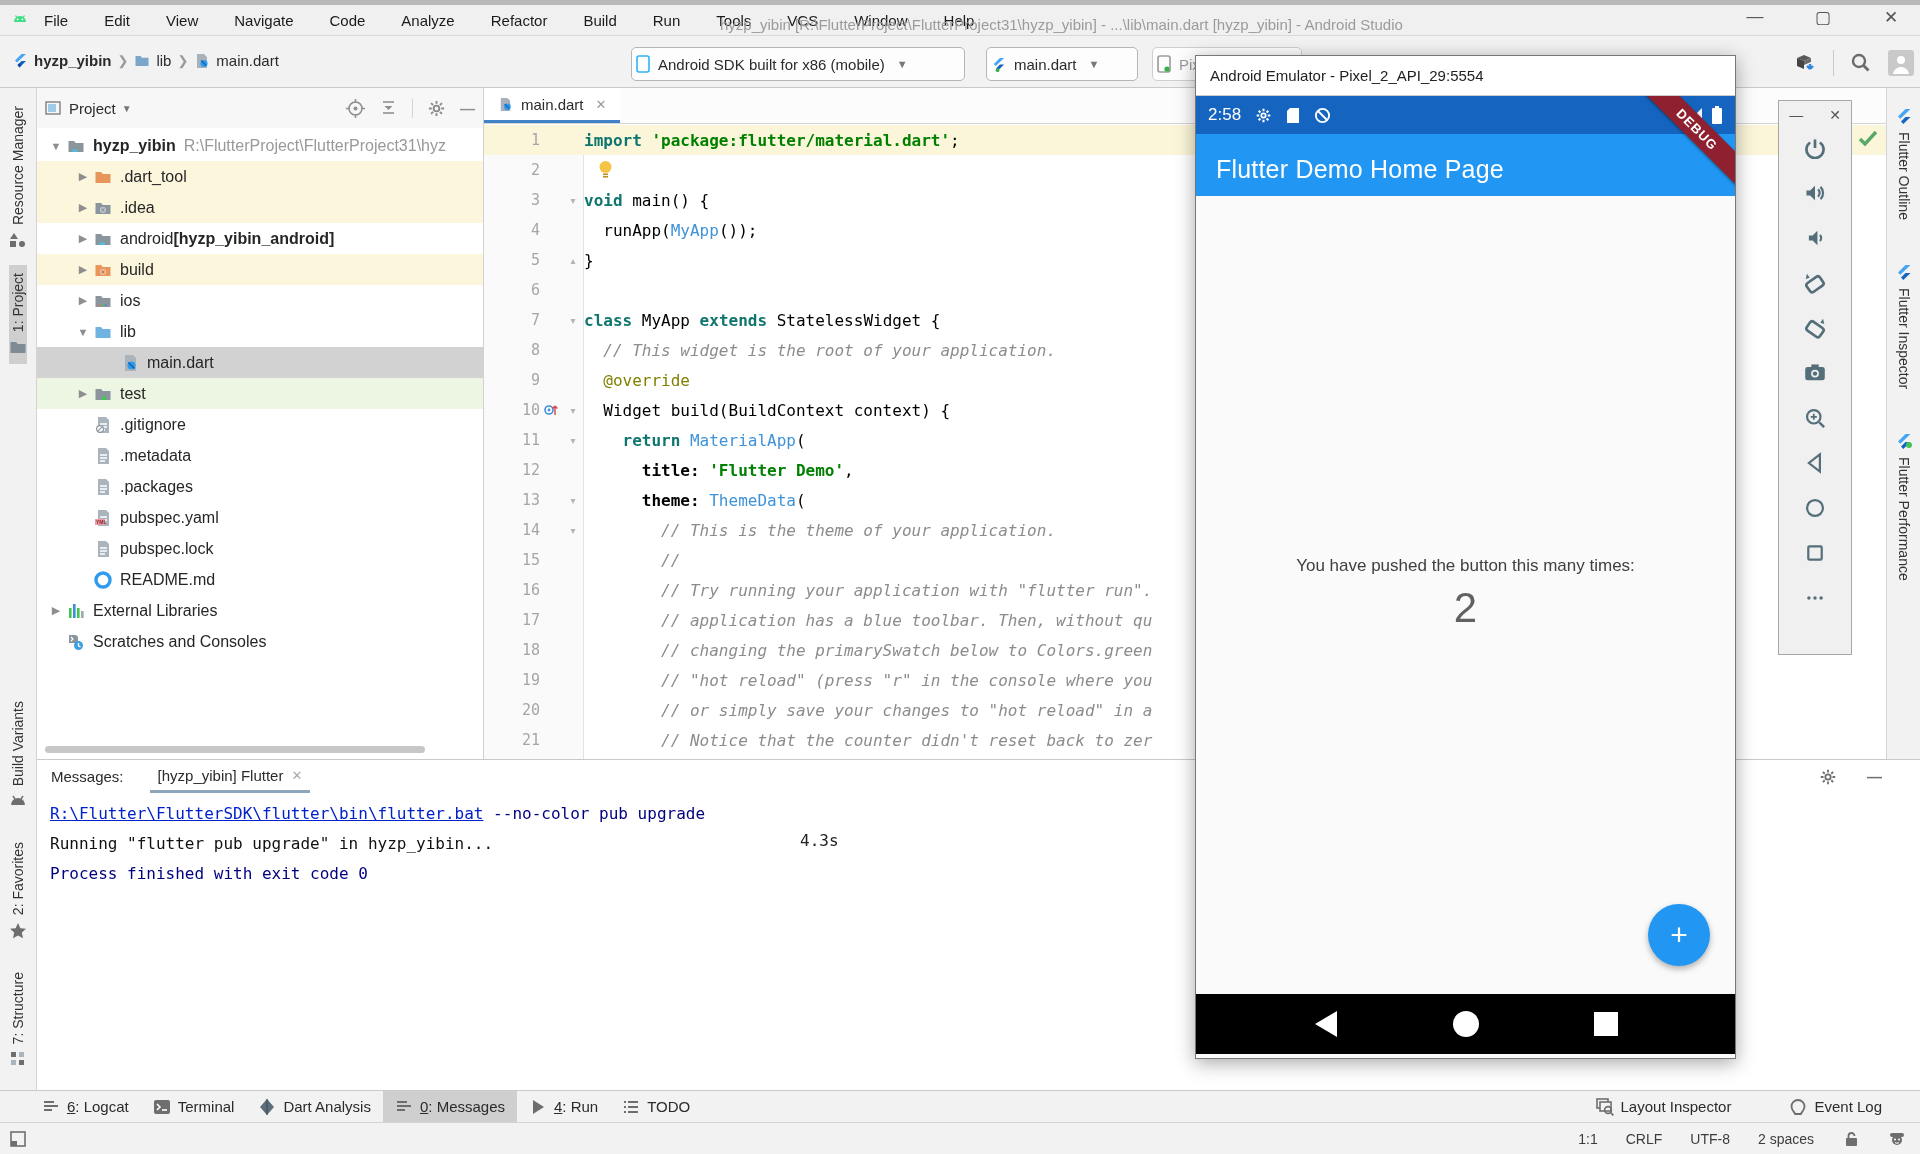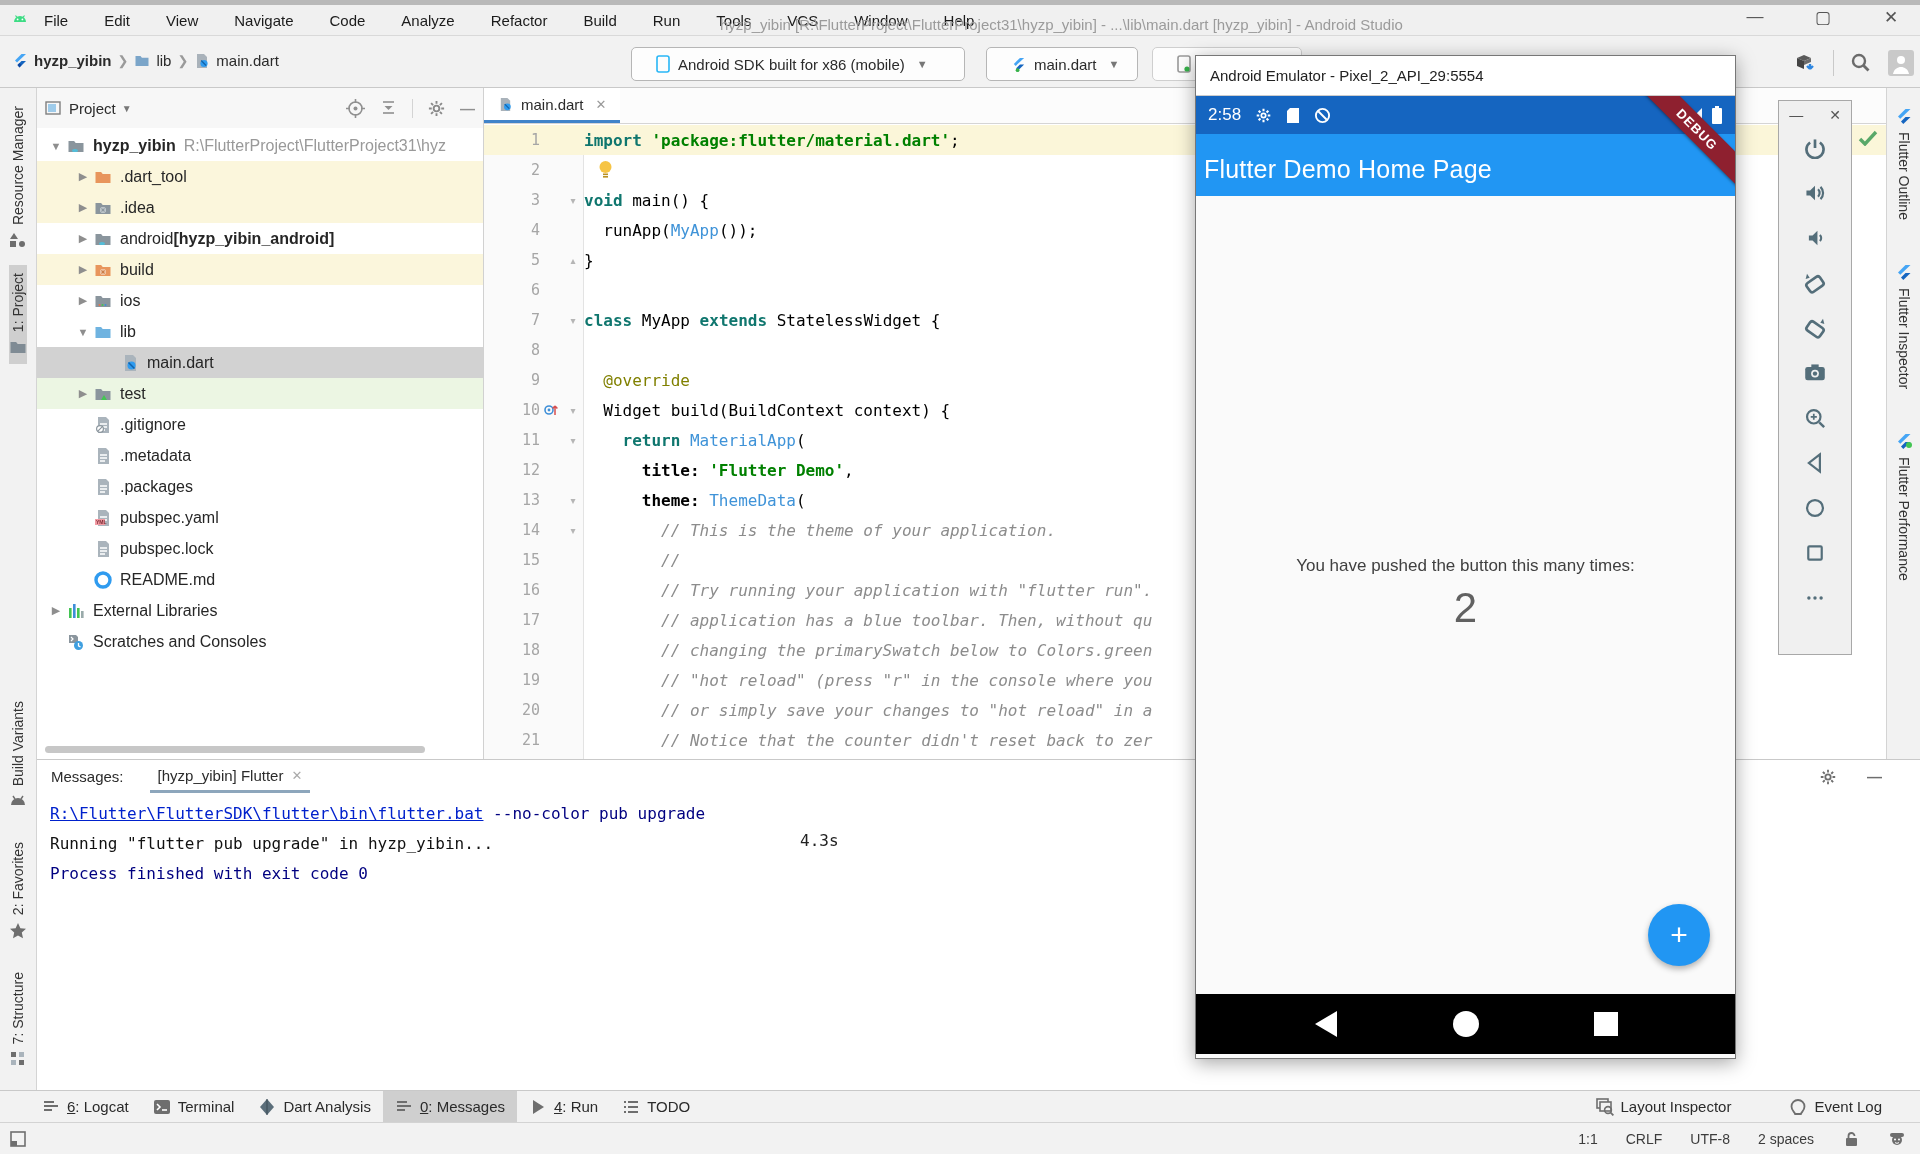--- a/index.html
+++ b/index.html
@@ -21,21 +21,21 @@
   #win-controls span { width:30px; text-align:center; }
 
   
   #toolbar { position:absolute; left:0; top:42px; width:1920px; height:46px;
     background:#f2f2f2; border-bottom:1px solid #c9c9c9; }
   #breadcrumb { position:absolute; left:12px; top:10px; display:flex; align-items:center;
     gap:6px; font-size:15px; color:#2b2b2b; }
   .crumb-sep { color:#9a9a9a; font-size:13px; }
   .combo { position:absolute; top:5px; height:34px; border:1px solid #b6b6b6;
     border-radius:5px; background:#fdfdfd; display:flex; align-items:center;
-    gap:8px; padding:0 24px; font-size:15px; color:#2b2b2b; }
+    gap:8px; padding:0 4px; font-size:15px; color:#2b2b2b; }
   .combo .arrow { color:#777; font-size:11px; margin-left:4px; }
   #device-combo { left:631px; width:334px; }
   #run-combo { left:986px; width:152px; }
   #pixel-combo { left:1152px; width:150px; color:#9a9a9a; border-color:#cfcfcf; }
   #toolbar-right { position:absolute; right:6px; top:8px; display:flex; align-items:center; gap:16px; }
   .tdiv { width:1px; height:26px; background:#c9c9c9; }
 
   
   .vstrip { position:absolute; top:88px; bottom:64px; width:37px; background:#f2f2f2;
     display:flex; flex-direction:column; align-items:center; font-size:14px; color:#333; }
@@ -126,21 +126,21 @@
   
   #emulator { position:absolute; left:1195px; top:55px; width:541px; height:1004px;
     background:#0f766e; border:1px solid #777; box-shadow:0 4px 18px rgba(0,0,0,.35); z-index:20; }
   #emu-titlebar { height:40px; background:#fff; border-bottom:1px solid #ccc;
     display:flex; align-items:center; padding-left:14px; font-size:15px; color:#222; }
   #phone { position:absolute; left:0; top:40px; right:0; bottom:0; overflow:hidden; background:#fafafa; }
   #emu-status { position:absolute; left:0; top:0; right:0; height:38px; background:#1565c0;
     color:#fff; display:flex; align-items:center; padding:0 12px; gap:14px; font-size:17px; }
   #emu-status .right { margin-left:auto; display:flex; align-items:center; gap:8px; }
   #emu-appbar { position:absolute; left:0; top:38px; right:0; height:70px; background:#2196f3;
-    color:#fff; display:flex; align-items:center; padding-left:8px;
+    color:#fff; display:flex; align-items:center; padding-left:20px;
     font-size:25px; font-weight:500; letter-spacing:.2px; }
   #debug-ribbon { position:absolute; right:-42px; top:22px; width:160px; transform:rotate(45deg);
     background:#8e202f; color:#fff; text-align:center; font-size:13px; font-weight:bold;
     letter-spacing:1px; padding:4px 0; box-shadow:0 1px 3px rgba(0,0,0,.4); z-index:5; }
   #emu-body { position:absolute; left:0; top:100px; right:0; bottom:64px; background:#fafafa; }
   #emu-center { position:absolute; left:0; top:360px; width:100%; text-align:center; }
   #emu-push-text { font-size:17px; color:#404040; }
   #emu-counter { font-size:42px; color:#616161; margin-top:8px; }
   #fab { position:absolute; right:25px; bottom:28px; width:62px; height:62px; border-radius:50%;
     background:#2196f3; color:#fff; display:flex; align-items:center; justify-content:center;
@@ -712,20 +712,21 @@
           <div class="code-line " style="top:180px">
     <span class="ln">7</span>
     <span class="gmark"></span>
     <span class="fold">▾</span>
     <span class="code"><span class="kw">class</span><span class="plain"> MyApp </span><span class="kw">extends</span><span class="plain"> StatelessWidget {</span></span>
   </div>
           <div class="code-line " style="top:210px">
     <span class="ln">8</span>
     <span class="gmark"></span>
     <span class="fold"></span>
+    <span class="code"><span class="plain">  </span><span class="com">// This widget is the root of your application.</span></span>
   </div>
           <div class="code-line " style="top:240px">
     <span class="ln">9</span>
     <span class="gmark"></span>
     <span class="fold"></span>
     <span class="code"><span class="plain">  </span><span class="ann">@override</span></span>
   </div>
           <div class="code-line " style="top:270px">
     <span class="ln">10</span>
     <span class="gmark">

